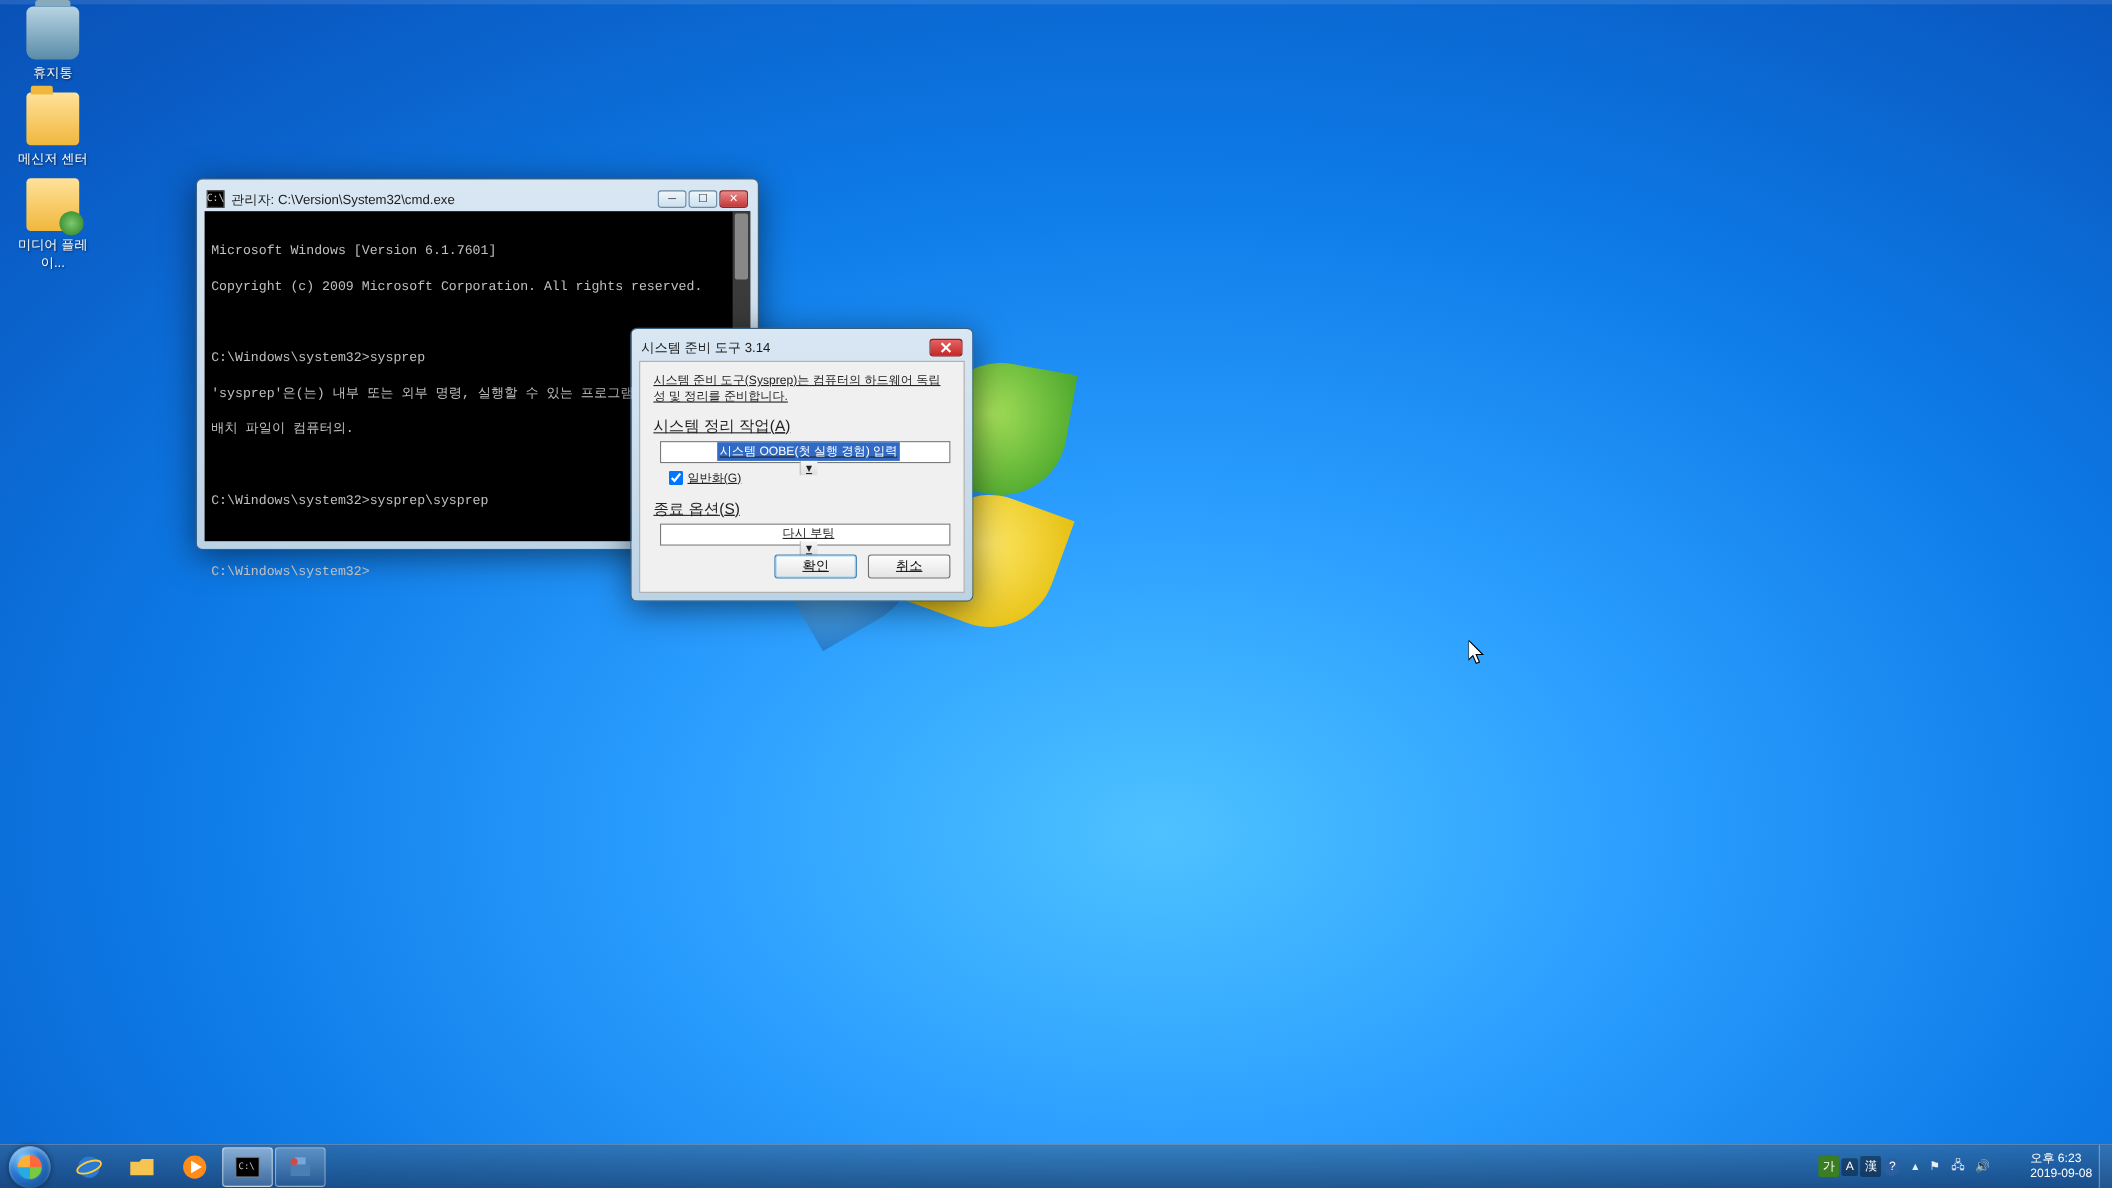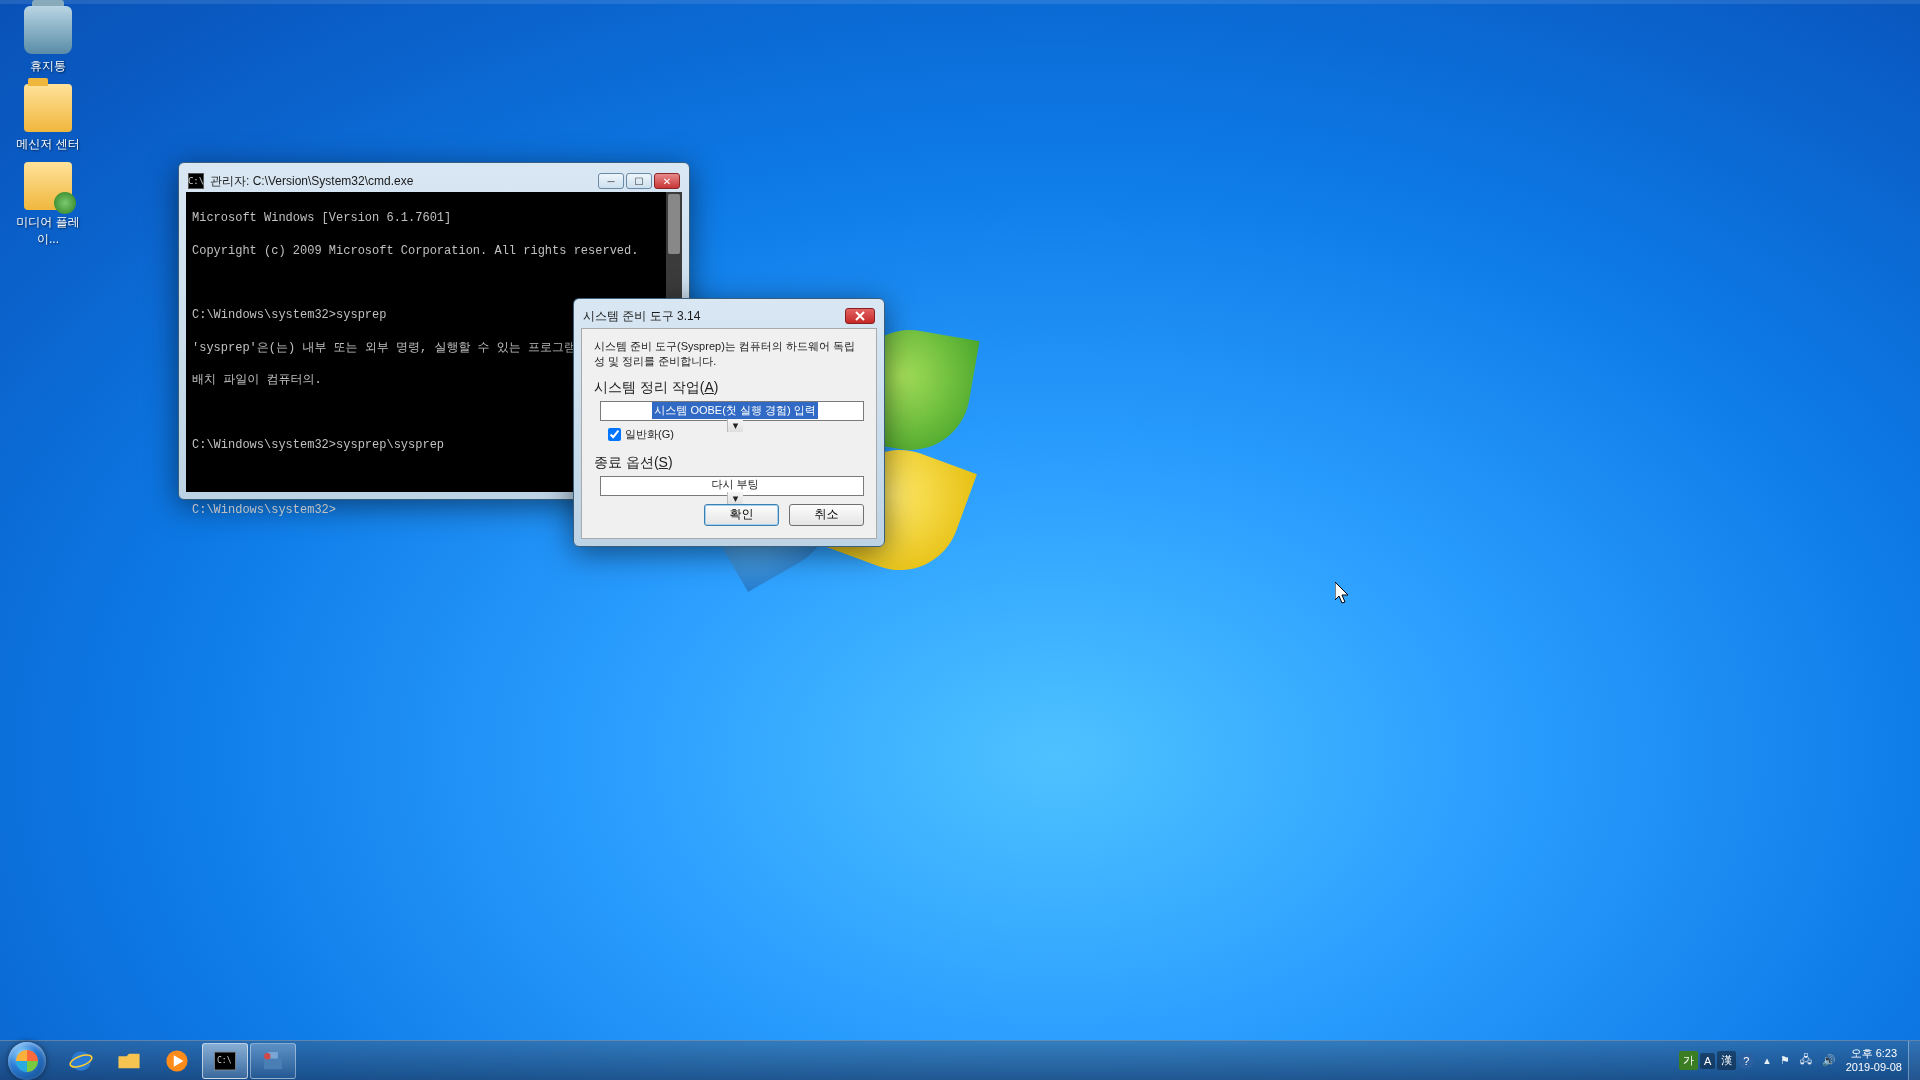--- a/index.html
+++ b/index.html
@@ -64,21 +64,21 @@
   }
   .cmd-scroll { position:absolute; right:0; top:0; bottom:0; width:16px; background:#3b3b3b;}
   .cmd-scroll .thumb{position:absolute; top:2px; left:2px; right:2px; height:60px; background:#888; border-radius:2px;}
 
   
   .window.sysprep { left: 573px; top: 298px; width: 312px; z-index:20;}
   .sysprep .titlebar { height:20px; }
   .sysprep .title { font-size: 12px; color:#1a1a1a;}
   .sysprep .close-only { width:30px; height:16px; border-radius:3px; background: linear-gradient(#e36363,#c62828); border:1px solid #8a1f1f; display:flex; align-items:center; justify-content:center;}
   .sysprep .close-only svg { width:10px; height:10px;}
-  .dlg-body { background:#f0f0f0; border:1px solid #aaa; margin-top:2px; padding:10px 12px 12px; font-size:12px; color:#222;}
+  .dlg-body { background:#f0f0f0; border:1px solid #aaa; margin-top:2px; padding:10px 12px 12px; font-size:12px; color:#222;text-decoration:underline;}
   .dlg-desc { font-size:11px; color:#222; margin-bottom:10px; line-height:1.35;}
   .group-label { font-size:14px; margin-bottom:4px; }
   .group-label .accel { text-decoration: underline;}
   .combo {
     display:flex; align-items:center; justify-content:space-between;
     border:1px solid #7a7a7a; background:#fff; height:20px; font-size:11px;
     padding: 0 0 0 6px; margin: 0 0 6px 0; width: 100%; flex-direction: column;
   }
   .combo .arrow { width:16px; height:18px; border-left:1px solid #bbb; display:flex; align-items:center; justify-content:center; background: linear-gradient(#f6f6f6,#dedede);}
   .combo.highlighted .val { background:#316ac5; color:#fff; padding:1px 2px;}
@@ -112,26 +112,26 @@
   .task-item.running { background: linear-gradient(rgba(255,255,255,0.25), rgba(255,255,255,0.05)); border:1px solid rgba(255,255,255,0.4);}
   .task-item.active { background: linear-gradient(rgba(255,255,255,0.45), rgba(255,255,255,0.15)); border:1px solid rgba(255,255,255,0.6);}
   .task-item .ico{ width:26px; height:26px; }
   .tray { margin-left:auto; display:flex; align-items:center; height:100%; color:#fff; font-size:11px;}
   .lang-bar { display:flex; align-items:center; gap:2px; margin-right:10px;}
   .lang-chip { padding:2px 4px; font-size:11px; background: rgba(0,0,0,0.35); border-radius:2px;}
   .lang-chip.green{ background:#3a7d22;}
   .lang-chip.help{ background:#2a5fa0; border-radius:50%; width:16px; height:16px; display:flex; align-items:center; justify-content:center; padding:0;}
   .tray-icons{ display:flex; align-items:center; gap:10px; margin-right:10px;}
   .tray-icons span{ opacity:0.9;}
-  .clock { text-align:center; line-height:1.2; margin-right:6px;}
+  .clock { text-align:left; line-height:1.2; margin-right:6px;margin-left:26px;}
   .show-desktop{ width:12px; height:40px; border-left:1px solid rgba(255,255,255,0.35); background:rgba(255,255,255,0.05);}
 
   .cursor { position:absolute; z-index:200; left:1335px; top:582px; width:16px; height:24px;}
 
-  .cmd-text-wrap{ position:absolute; left:6px; right:20px; top:2px;}
+  .cmd-text-wrap{ position:absolute; left:6px; right:20px; top:12px;}
 </style>
 </head>
 <body>
 
 <div class="wallpaper"></div>
 
 <div class="logo-center">
   <div class="leaf red"></div>
   <div class="leaf green"></div>
   <div class="leaf blue"></div>

